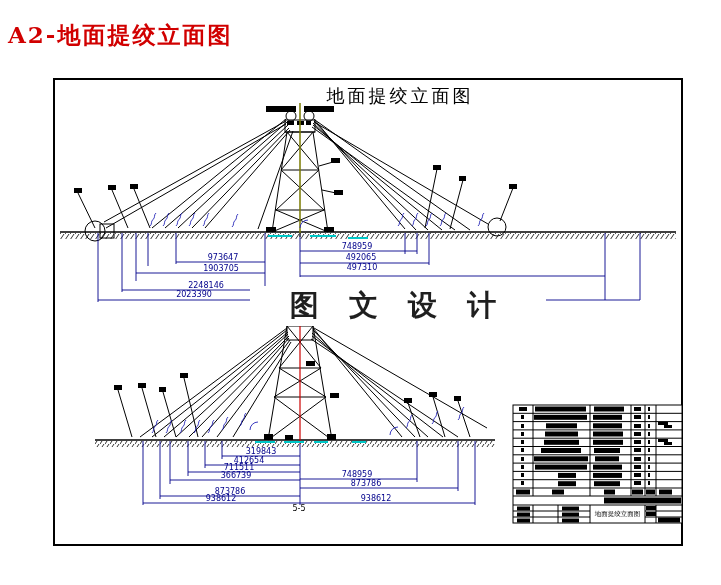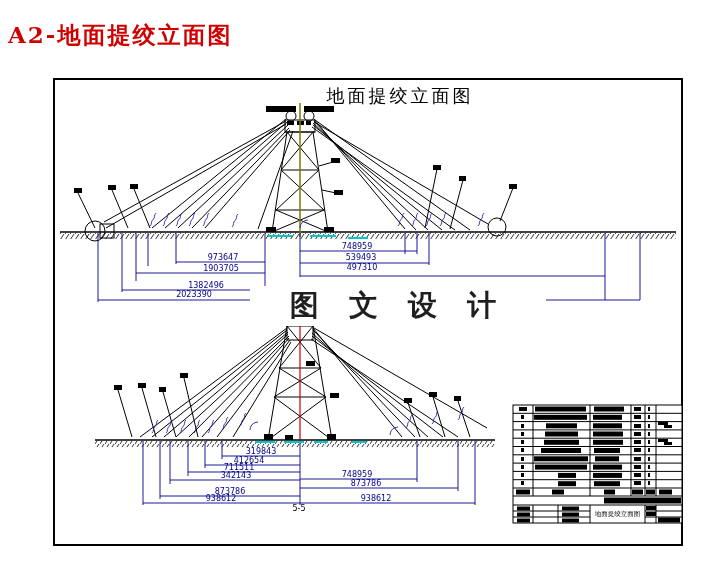--- a/index.html
+++ b/index.html
@@ -246,30 +246,30 @@
           <rect x="646" y="512" width="10" height="4"></rect>
         <rect x="658" y="517.5" width="22" height="5"></rect>
       </g>
     </g>
   </svg>
 
   <div class="dwg-title">地面提绞立面图</div>
 
   <span class="dim" style="left:223px;top:258px">973647</span>
   <span class="dim" style="left:221px;top:269px">1903705</span>
-  <span class="dim" style="left:206px;top:286px">1382496</span>
+  <span class="dim" style="left:206px;top:286px">2248146</span>
   <span class="dim" style="left:194px;top:295px">2023390</span>
   <span class="dim" style="left:357px;top:247px">748959</span>
-  <span class="dim" style="left:361px;top:258px">539493</span>
+  <span class="dim" style="left:361px;top:258px">492065</span>
   <span class="dim" style="left:362px;top:268px">497310</span>
 
   <span class="dim" style="left:261px;top:452px">319843</span>
   <span class="dim" style="left:249px;top:461px">412654</span>
   <span class="dim" style="left:239px;top:468px">711511</span>
-  <span class="dim" style="left:236px;top:476px">342143</span>
+  <span class="dim" style="left:236px;top:476px">366739</span>
   <span class="dim" style="left:230px;top:492px">873786</span>
   <span class="dim" style="left:221px;top:499px">938612</span>
   <span class="dim" style="left:357px;top:475px">748959</span>
   <span class="dim" style="left:366px;top:484px">873786</span>
   <span class="dim" style="left:376px;top:499px">938612</span>
 
   <span class="section-label">5-5</span>
   <div class="watermark">图 文 设 计</div>
   <div class="tb-caption">地面提绞立面图</div>
 

